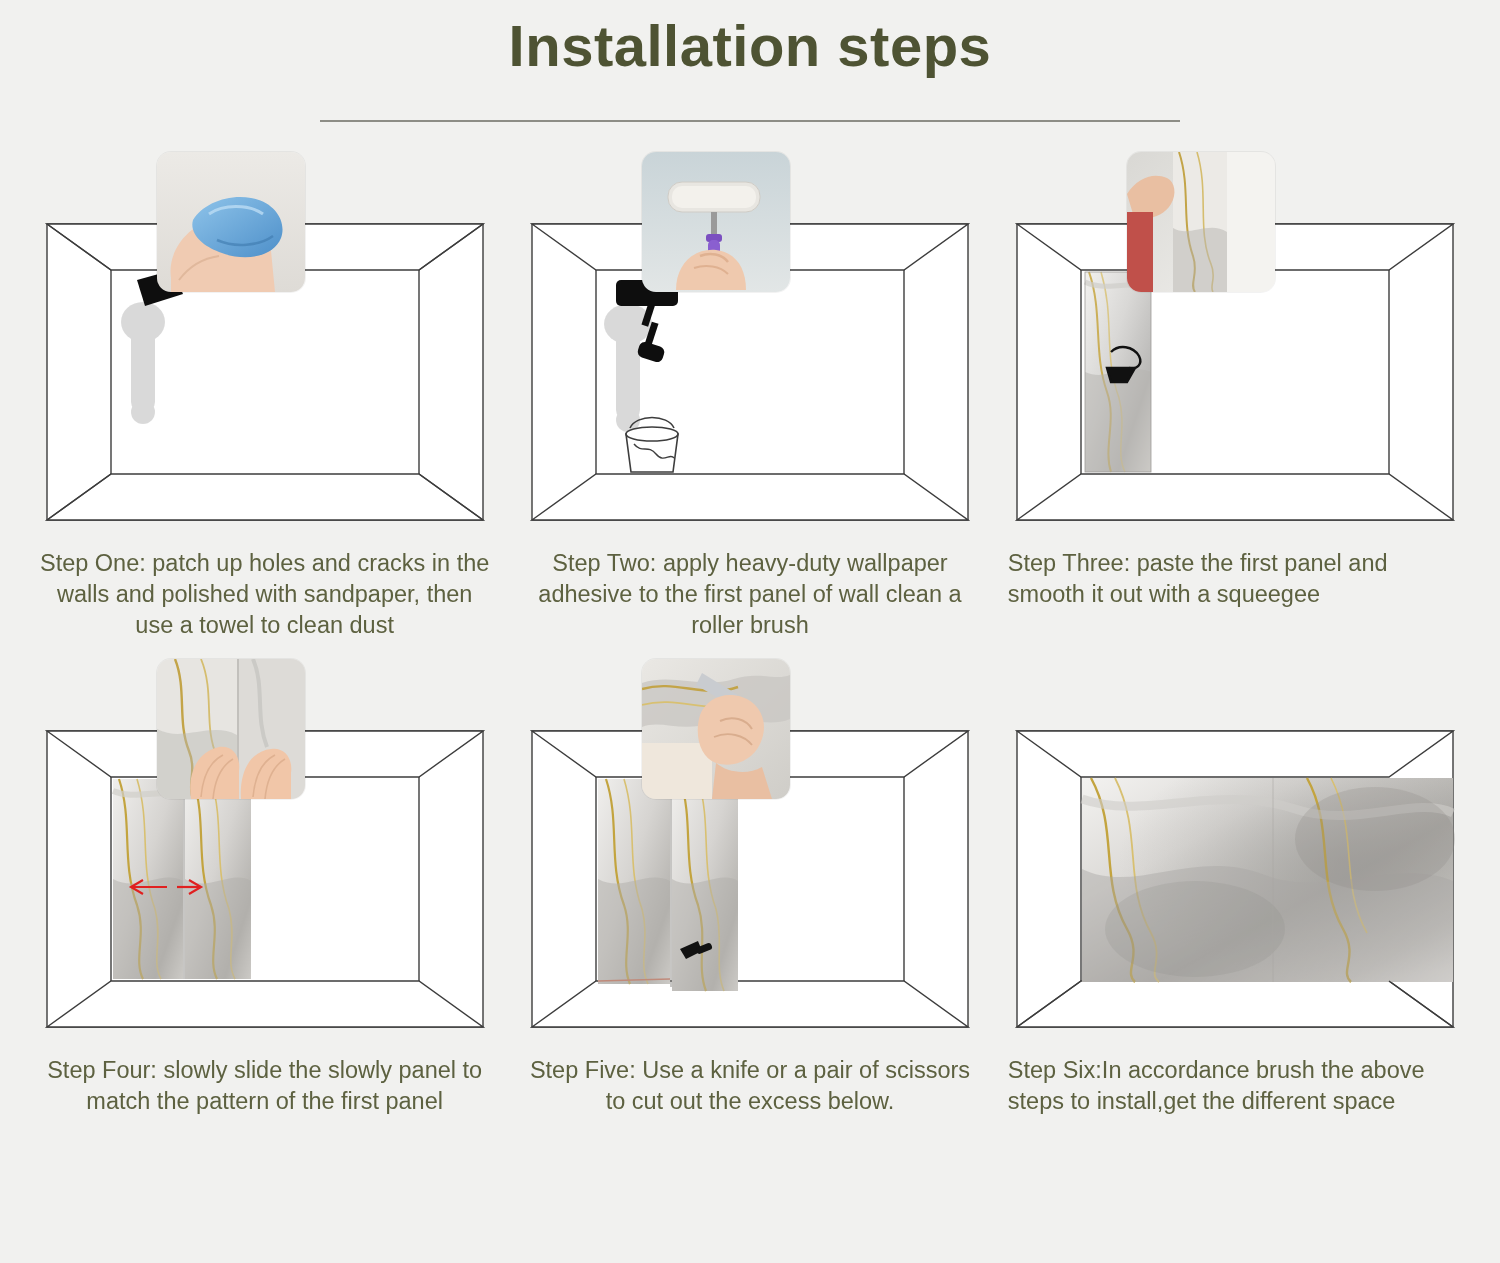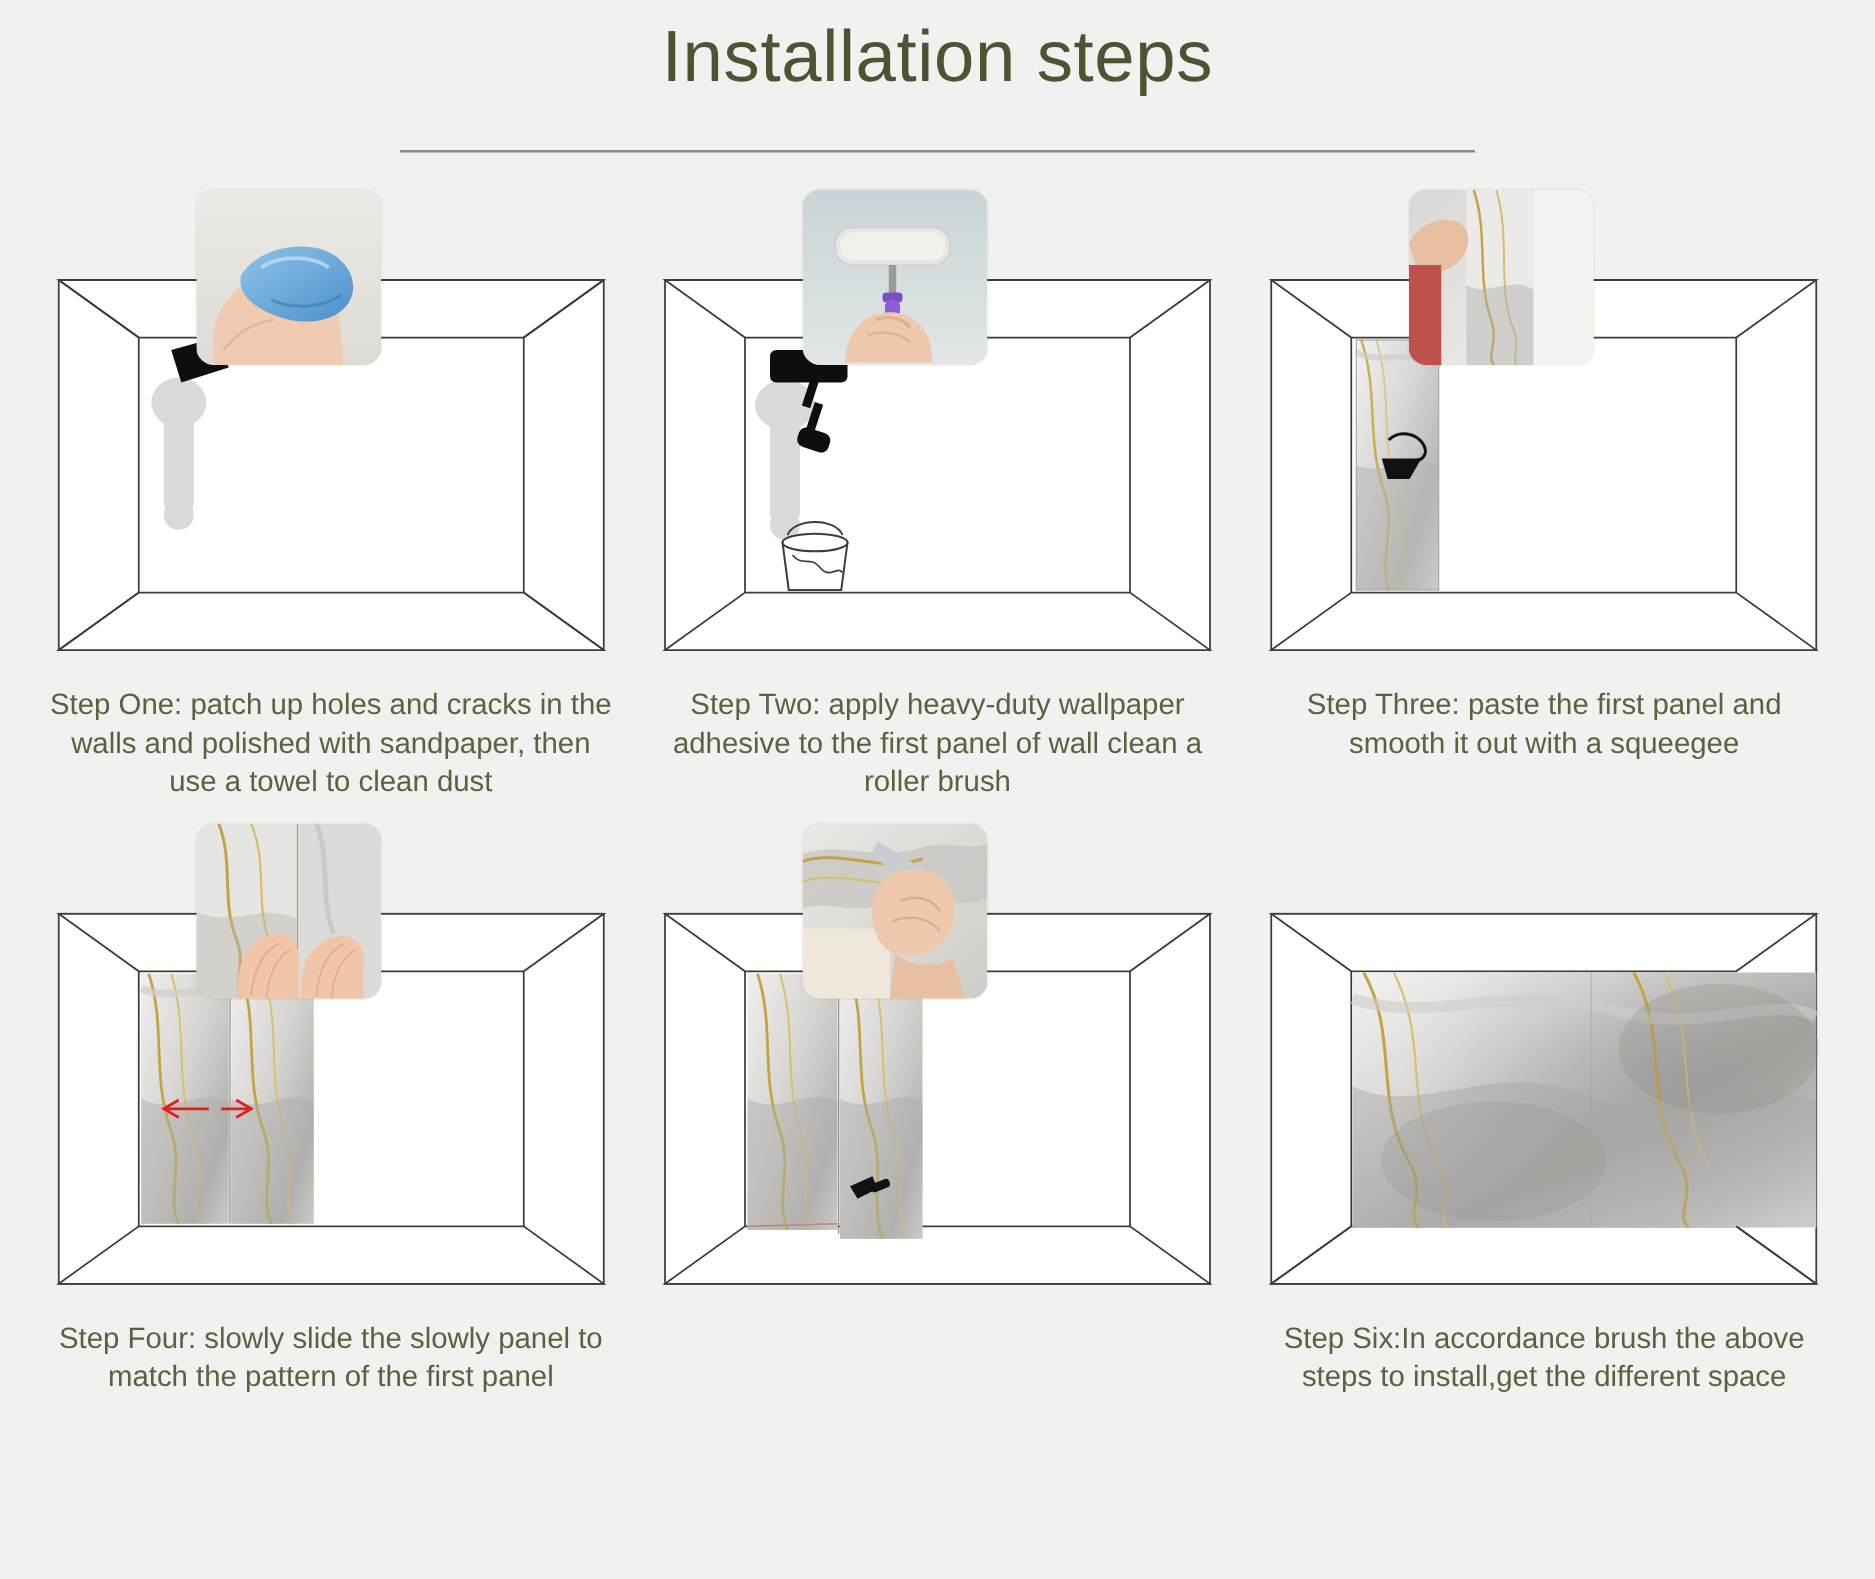--- a/index.html
+++ b/index.html
@@ -11,21 +11,21 @@
     height: 1263px;
     background: #f1f1ef;
     font-family: "Liberation Sans", sans-serif;
     overflow: hidden;
     position: relative;
   }
 
   .page-title {
     text-align: center;
     font-size: 58px;
-    font-weight: normal;
+    font-weight: bold;
     color: #4e5333;
     letter-spacing: 0.5px;
     margin-top: 14px;
     line-height: 1.1;
   }
 
   .title-rule {
     width: 860px;
     height: 2px;
     background: #8d8d86;
@@ -80,21 +80,21 @@
     color: #5d6140;
     font-size: 23.5px;
     line-height: 1.32;
     text-align: center;
     width: 455px;
     margin-top: 6px;
   }
 
   
   .step.c1 .caption { text-align: center; }
-  .step.c3 .caption { text-align: center; }
+  .step.c3 .caption { text-align: left; }
 </style>
 </head>
 <body>
 
 <div class="page-title">Installation steps</div>
 <div class="title-rule"></div>
 
 <div class="grid">
 
   <div class="step c1">
@@ -356,20 +356,21 @@
           <path d="M0 46 C36 36 66 56 100 44" stroke="#d8c071" stroke-width="1.8" fill="none"></path>
           <rect x="0" y="84" width="70" height="56" fill="#efe7dc"></rect>
           <polygon points="60,14 96,36 88,46 54,26" fill="#c9ccd0"></polygon>
           <path d="M58 56 C64 40 82 32 100 38 C118 44 126 62 120 80 C114 100 92 110 74 104 C58 98 52 76 58 56 Z" fill="#efc9ae"></path>
           <path d="M74 104 C86 114 106 116 120 108 L130 140 L70 140 Z" fill="#e9bfa2"></path>
           <path d="M78 62 C90 56 104 60 110 70" stroke="#d9ad8e" stroke-width="2" fill="none"></path>
           <path d="M72 78 C86 72 102 76 110 86" stroke="#d9ad8e" stroke-width="1.8" fill="none"></path>
         </svg>
       </div>
     </div>
+    <div class="caption">Step Five: Use a knife or a pair of scissors to cut out the excess below.</div>
   </div>
 
   <div class="step c3">
     <div class="scene">
       <svg class="room-svg" viewBox="0 0 440 300">
         <defs>
           <linearGradient id="marble6" x1="0" y1="0" x2="1" y2="1">
             <stop offset="0" stop-color="#f3f2f0"></stop>
             <stop offset="0.3" stop-color="#dcdad7"></stop>
             <stop offset="0.6" stop-color="#b0aeaa"></stop>

